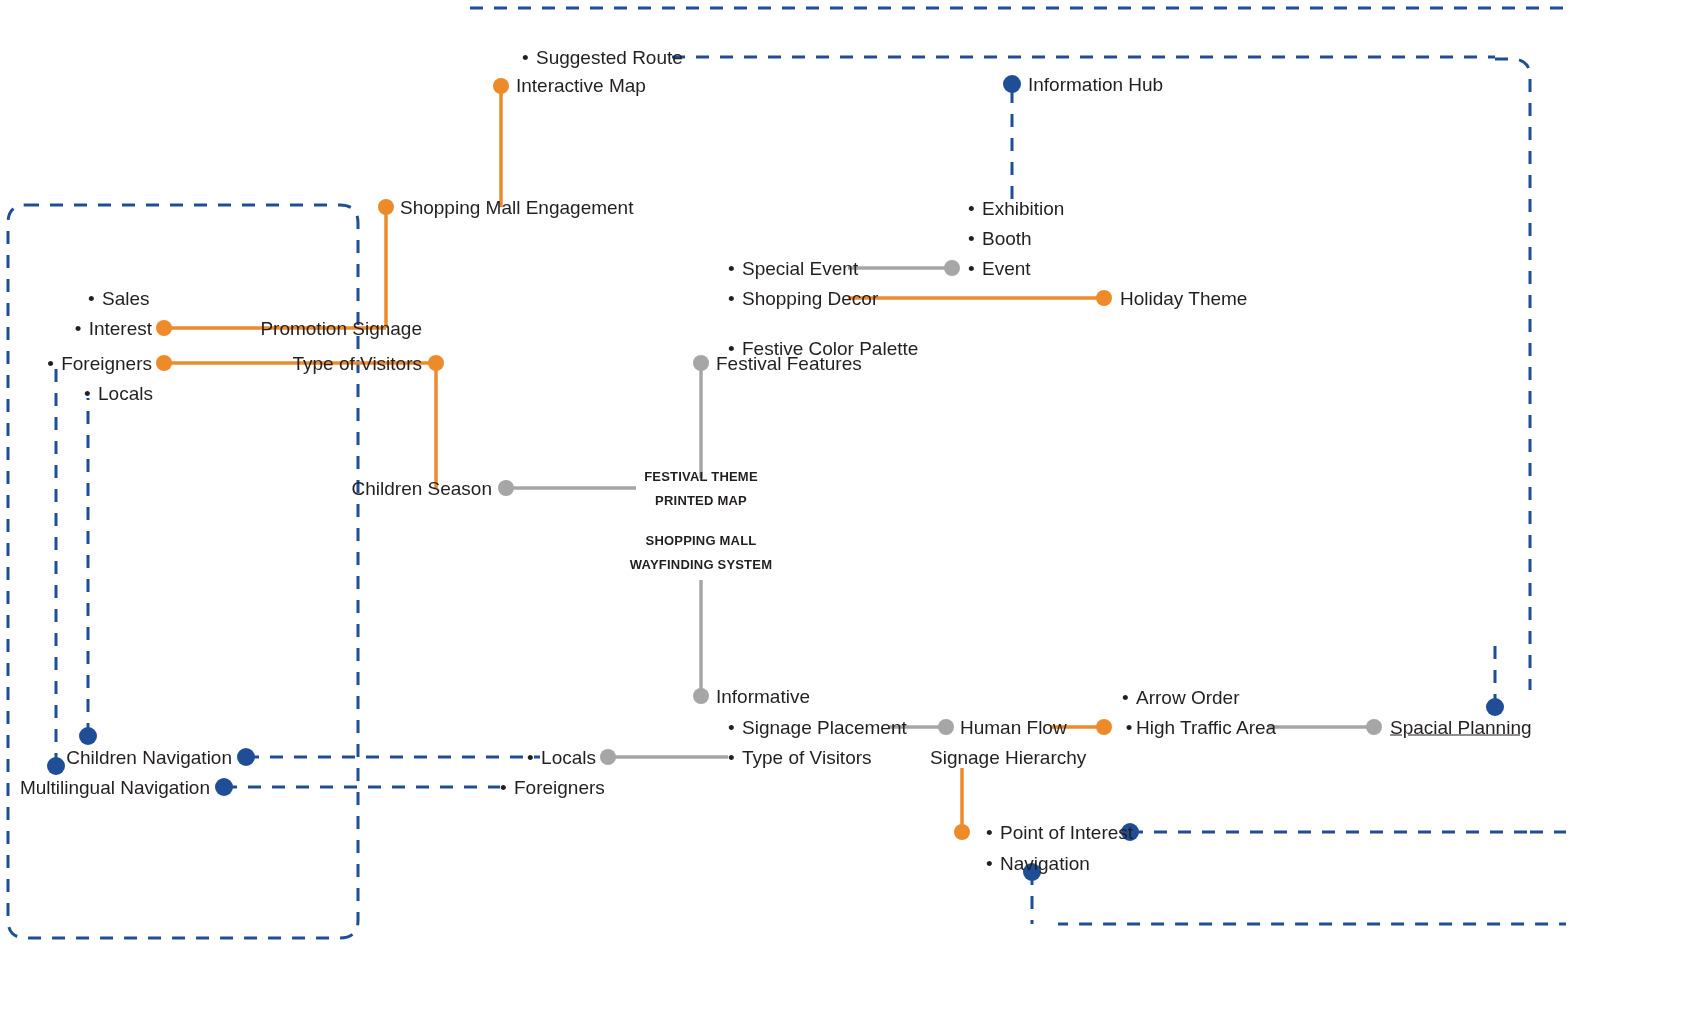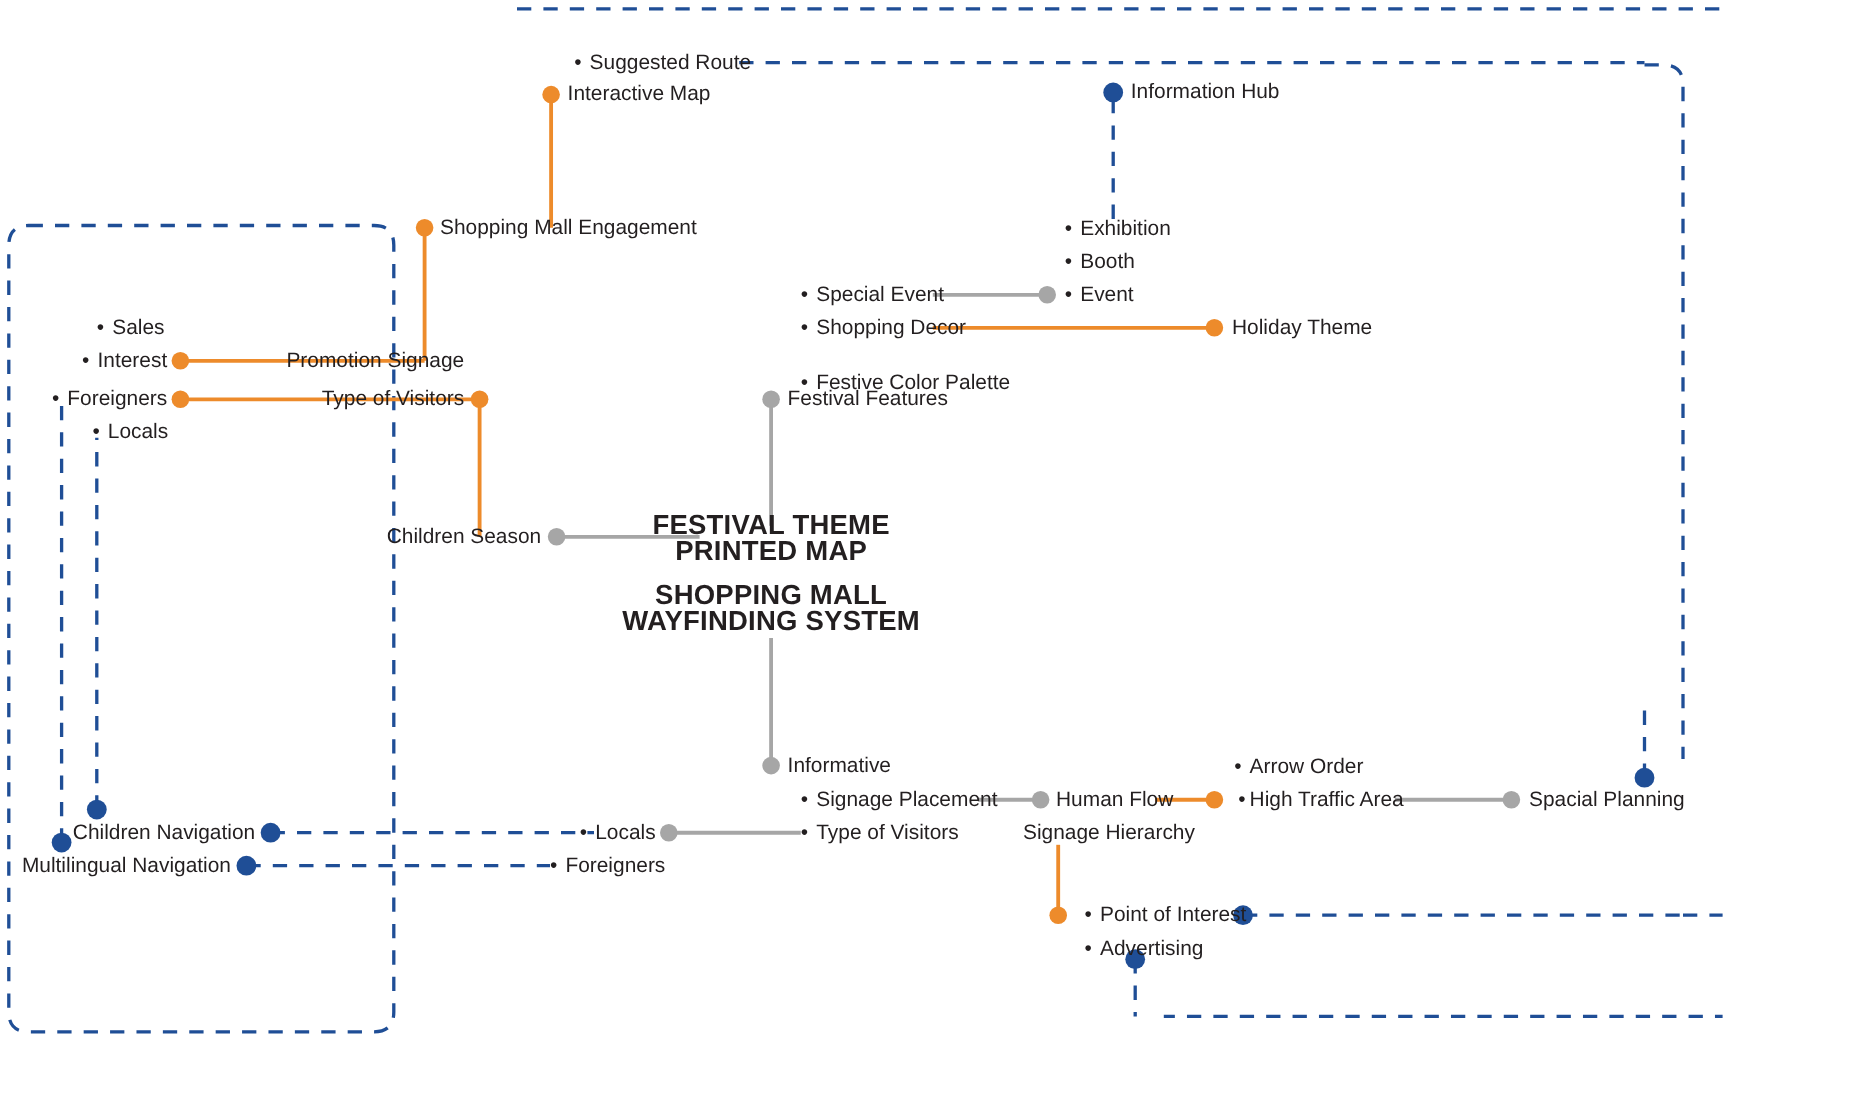--- a/index.html
+++ b/index.html
@@ -5,21 +5,21 @@
   html,body{margin:0;padding:0;background:#ffffff;}
   body{font-family:"Liberation Sans","DejaVu Sans",sans-serif;}
   #stage{position:relative;width:1566px;height:1017px;background:#ffffff;overflow:hidden;}
   #wires{position:absolute;left:0;top:0;width:1690px;height:1017px;pointer-events:none;}
   .lbl{position:absolute;font-size:19px;color:#231f20;white-space:nowrap;line-height:1;}
   .lbl.r{transform:translate(-100%,-50%);}
   .lbl.l{transform:translate(0,-50%);}
   .bullet{position:absolute;font-size:19px;color:#231f20;white-space:nowrap;line-height:1;transform:translate(0,-50%);}
   .bullet .dotglyph{display:inline-block;width:14px;color:#231f20;}
   .bullet.r{transform:translate(-100%,-50%);}
-  .title{position:absolute;font-size:25px;font-weight:bold;color:#231f20;white-space:nowrap;
+  .title{position:absolute;font-size:13px;font-weight:bold;color:#231f20;white-space:nowrap;
          letter-spacing:.2px;line-height:24px;text-align:center;transform:translate(-50%,-50%);}
 </style>
 </head>
 <body>
 
 <div id="stage">
 
   <svg id="wires" viewBox="0 0 1690 1017">
 
     <path d="M 470 8 L 1620 8 Q 1638 8 1638 26 L 1638 906 Q 1638 924 1620 924 L 1058 924" fill="none" stroke="#1F4E96" stroke-width="3" stroke-dasharray="13 11" stroke-linecap="butt"></path>
@@ -110,23 +110,23 @@
   <div class="title" style="left:701px;top:553px;">
     <div>SHOPPING MALL</div>
     <div>WAYFINDING SYSTEM</div>
   </div>
 
   <div class="lbl l" style="left:716px;top:696px;"><span>Informative</span></div>
   <div class="bullet l" style="left:728px;top:727px;"><span class="dotglyph">•</span><span>Signage Placement</span></div>
   <div class="lbl l" style="left:960px;top:727px;"><span>Human Flow</span></div>
   <div class="bullet l" style="left:1122px;top:697px;"><span class="dotglyph">•</span><span>Arrow Order</span></div>
   <div class="bullet l" style="left:1122px;top:727px;text-align:center;"><span class="dotglyph">•</span><span>High Traffic Area</span></div>
-  <div class="lbl l" style="left:1390px;top:727px;"><span>Spacial Planning</span></div>
+  <div class="lbl l" style="left:1390px;top:727px;text-decoration:underline;"><span>Spacial Planning</span></div>
   <div class="bullet l" style="left:728px;top:757px;"><span class="dotglyph">•</span><span>Type of Visitors</span></div>
   <div class="bullet r" style="left:596px;top:757px;"><span class="dotglyph">•</span><span>Locals</span></div>
   <div class="lbl r" style="left:232px;top:757px;"><span>Children Navigation</span></div>
   <div class="lbl r" style="left:210px;top:787px;"><span>Multilingual Navigation</span></div>
   <div class="bullet l" style="left:500px;top:787px;"><span class="dotglyph">•</span><span>Foreigners</span></div>
   <div class="lbl l" style="left:930px;top:757px;"><span>Signage Hierarchy</span></div>
   <div class="bullet l" style="left:986px;top:832px;"><span class="dotglyph">•</span><span>Point of Interest</span></div>
-  <div class="bullet l" style="left:986px;top:863px;"><span class="dotglyph">•</span><span>Advertising</span></div>
+  <div class="bullet l" style="left:986px;top:863px;"><span class="dotglyph">•</span><span>Navigation</span></div>
 
 </div>
 
 </body></html>

